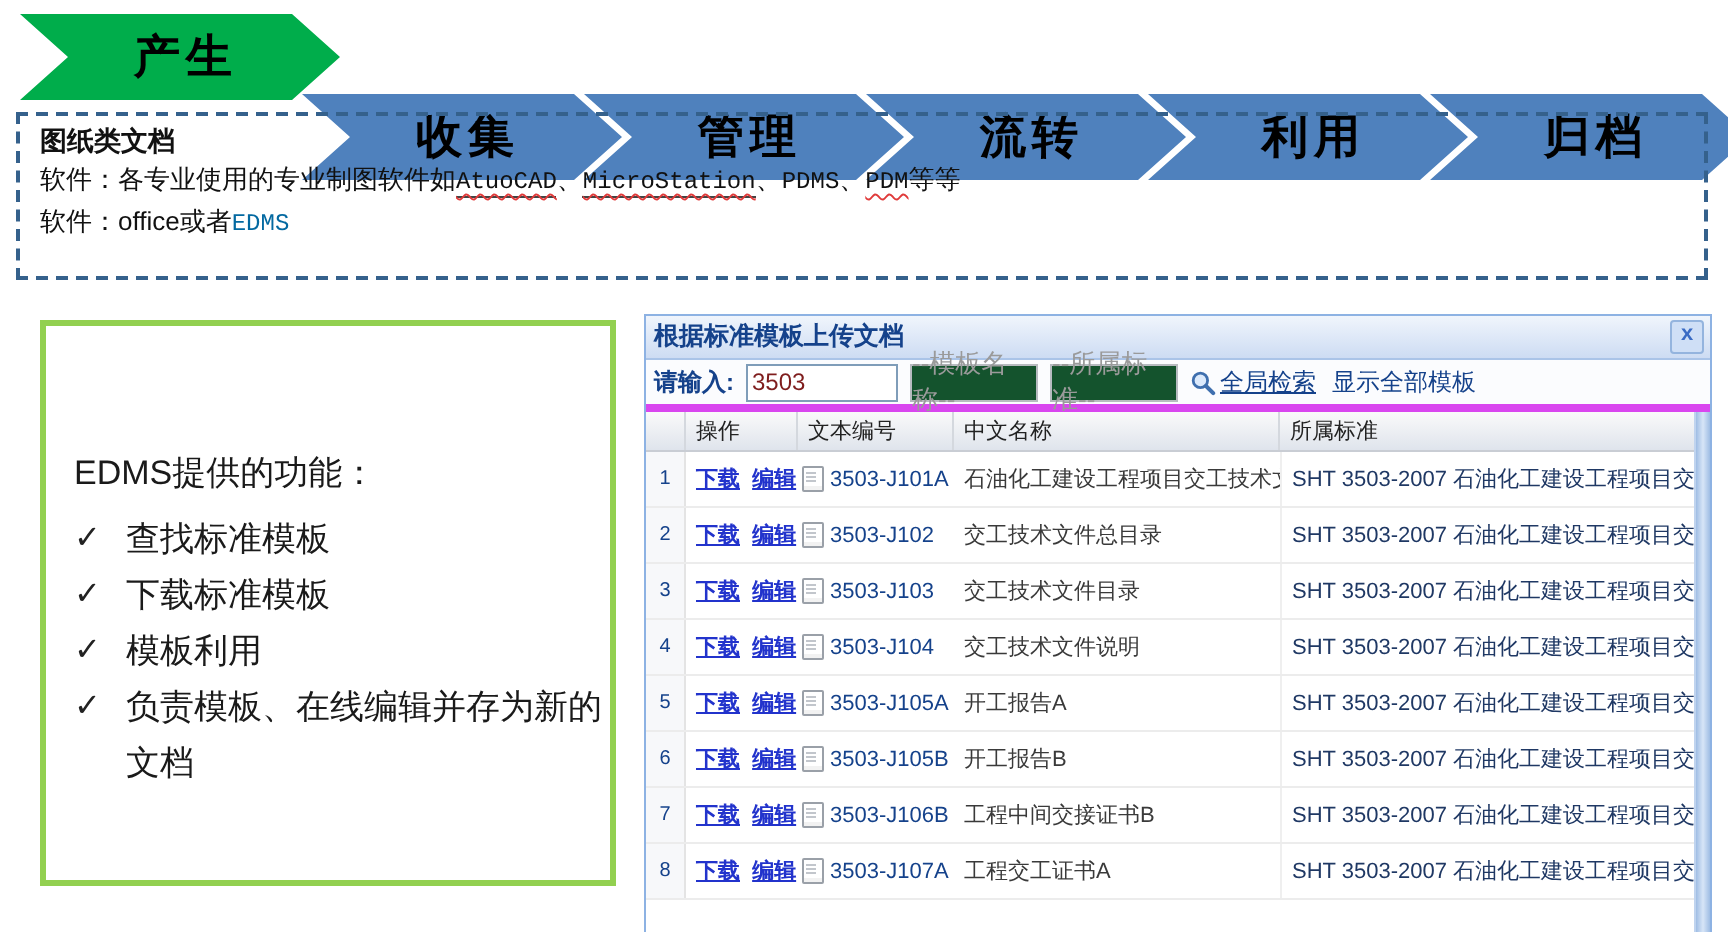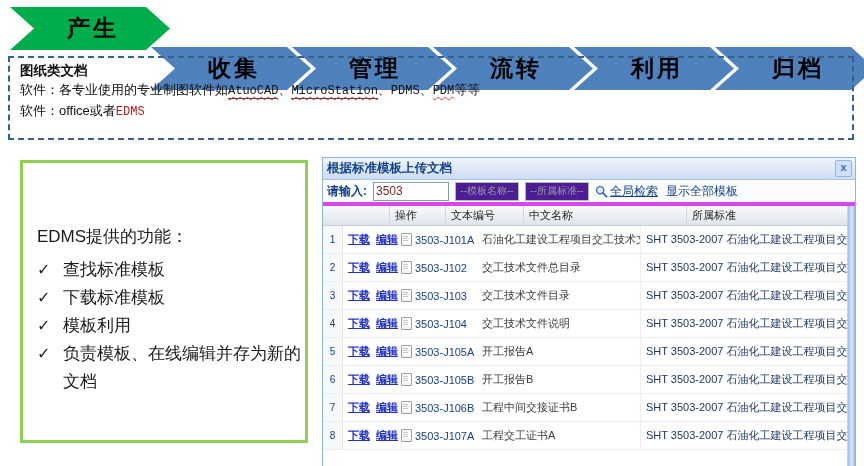--- a/index.html
+++ b/index.html
@@ -18,21 +18,21 @@
   .flow-step + .flow-step{margin-left:-19px;margin-top:40px;}
 
   
   .notebox{
     position:absolute;left:8px;top:56px;width:846px;height:84px;box-sizing:border-box;
     border:2px dashed #35618C;padding:3px 10px;line-height:19px;font-size:13px;color:#111;
   }
   .notebox .bold{font-weight:bold;font-size:13.5px;}
   .sw-wavy{border-bottom:1px solid #444;text-decoration:underline wavy #e03a3a;text-decoration-thickness:1px;text-underline-offset:2px;text-align:right;}
   .sw-wavy2{text-decoration:underline wavy #e03a3a;text-decoration-thickness:1px;text-underline-offset:2px;}
-  .red{color:#b91c1c;}
+  .red{color:#0369a1;}
   .mono{font-family:"Liberation Mono","DejaVu Sans Mono",monospace;font-size:12px;}
 
   
   .edmsbox{
     position:absolute;left:20px;top:160px;width:288px;height:283px;box-sizing:border-box;
     border:3px solid #92D050;background:#fff;padding:62px 4px 0 14px;color:#1a1a1a;
   }
   .edms-title{font-size:17px;margin-bottom:8px;}
   .edms-item{display:flex;font-size:17px;line-height:28px;}
   .edms-item .chk{width:26px;flex:0 0 auto;color:#222;font-size:16px;}
@@ -56,29 +56,29 @@
   .search-bar{
     height:26px;display:flex;align-items:center;gap:6px;background:#fbfcfe;
     border-bottom:4px solid #d946ef;padding:0 4px;box-sizing:border-box;
   }
   .search-label{color:#15428B;font-size:12px;font-weight:bold;}
   .search-input{
     width:70px;height:17px;border:1px solid #7f9db9;font-size:12px;padding:0 2px;color:#7f1d1d;
     font-family:"Liberation Sans","DejaVu Sans",sans-serif;
   }
   .filter-box{
-    width:62px;height:17px;border:1px solid #b7bbc0;color:#9a9a9a;font-size:10px;
-    display:flex;align-items:center;justify-content:center;background:#4c1d95;cursor:pointer;
+    width:62px;height:17px;border:1px solid #b7bbc0;color:#9a9a9a;font-size:13px;
+    display:flex;align-items:center;justify-content:center;background:#14532d;cursor:pointer;
   }
   .search-go{display:flex;align-items:center;gap:2px;color:#15428B;font-size:12px;cursor:pointer;text-decoration:underline;}
   .show-all{color:#15428B;font-size:12px;cursor:pointer;margin-left:2px;}
 
   .thead{
     height:20px;display:flex;background:linear-gradient(#fafafa,#dfe4ec);
-    border-bottom:1px solid #c9cdd4;box-sizing:border-box;color:#222;font-size:11px;padding-left:47px;
+    border-bottom:1px solid #c9cdd4;box-sizing:border-box;color:#222;font-size:11px;
   }
   .thead>div{display:flex;align-items:center;padding-left:5px;box-sizing:border-box;border-right:1px solid #d4d8de;}
   .tbody{position:relative;}
   .trow{height:28px;display:flex;align-items:center;border-bottom:1px solid #ececec;box-sizing:border-box;}
   .c-num{width:20px;flex:0 0 auto;text-align:center;color:#15428B;font-size:10px;background:#f7f8fa;height:100%;display:flex;align-items:center;justify-content:center;border-right:1px solid #e4e4e4;box-sizing:border-box;}
   .c-op{width:56px;flex:0 0 auto;padding-left:5px;box-sizing:border-box;white-space:nowrap;}
   .c-code{width:78px;flex:0 0 auto;display:flex;align-items:center;gap:3px;color:#15428B;box-sizing:border-box;white-space:nowrap;}
   .c-name{width:163px;flex:0 0 auto;color:#3a3a3a;padding-left:5px;box-sizing:border-box;white-space:nowrap;overflow:hidden;}
   .c-std{flex:1;color:#1F3864;padding-left:5px;box-sizing:border-box;white-space:nowrap;overflow:hidden;border-left:1px solid #efefef;height:100%;display:flex;align-items:center;}
   .h-num{width:20px;}.h-op{width:56px;}.h-code{width:78px;}.h-name{width:163px;}.h-std{flex:1;border-right:none !important;}

